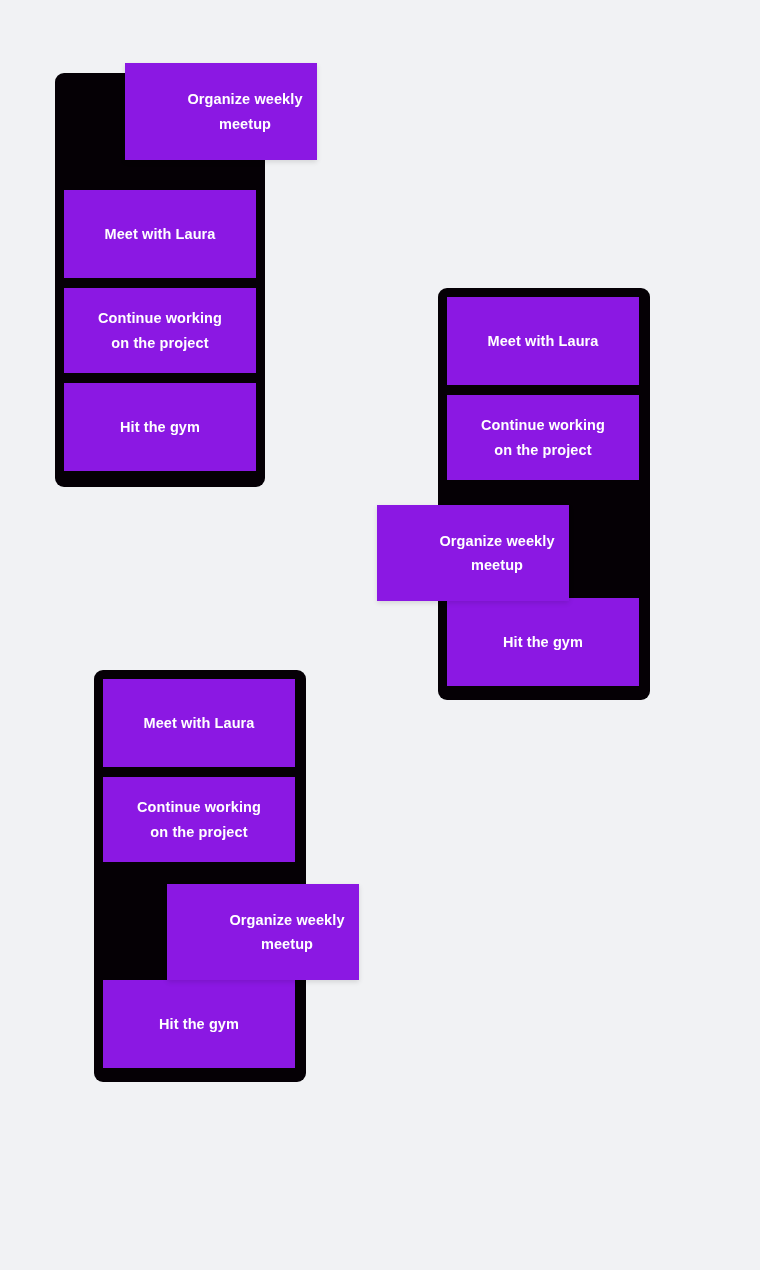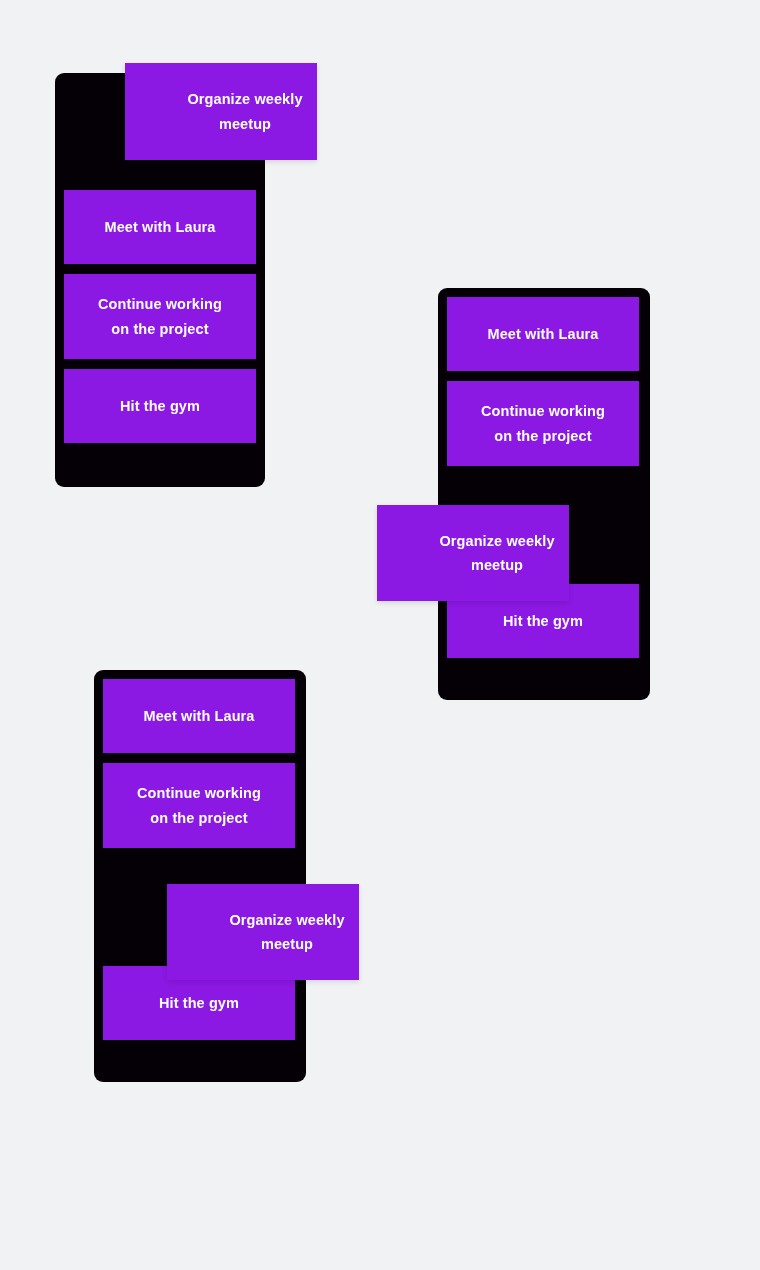--- a/index.html
+++ b/index.html
@@ -39,21 +39,21 @@
     color: #ffffff;
     font-size: 14.5px;
     font-weight: bold;
     line-height: 1.68;
     text-align: center;
     display: flex;
     align-items: center;
     justify-content: center;
     letter-spacing: 0.1px;
     width: 192px;
-    height: 74px;
+    height: 88px;
     margin-bottom: 10px;
     white-space: pre-line;
   }
 
   .task-card.tall {
     height: 85px;
   }
 
   .task-card.last {
     margin-bottom: 0;

